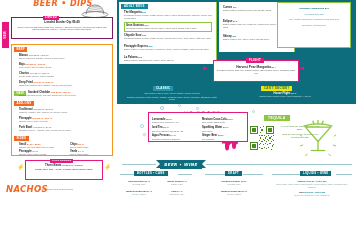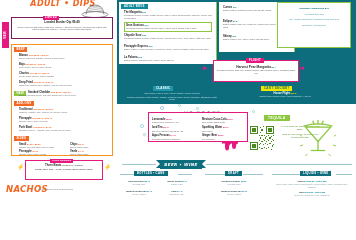--- a/index.html
+++ b/index.html
@@ -157,21 +157,21 @@
   .bw-item .ds { font-size:2.1px; color:#7b969c; }
   .bw-item .pr { font-size:2.2px; color:#0d8a9c; font-weight:bold; }
 </style>
 </head>
 <body>
 
 <div class="menu">
 
   <div class="col-left">
 
-    <div class="dips-head">ADULT • DIPS</div>
+    <div class="dips-head">BEER • DIPS</div>
 
     <svg class="sombrero" viewBox="0 0 56 32">
       <ellipse cx="28" cy="25" rx="26" ry="6" fill="none" stroke="#555" stroke-width="1.3"></ellipse>
       <path d="M10 25 Q12 6 28 6 Q44 6 46 25" fill="none" stroke="#555" stroke-width="1.3"></path>
       <path d="M12 21 Q28 17 44 21" fill="none" stroke="#777" stroke-width=".9"></path>
       <path d="M13 17 Q28 13 43 17" fill="none" stroke="#777" stroke-width=".9"></path>
       <path d="M15 13 Q28 10 41 13" fill="none" stroke="#777" stroke-width=".9"></path>
       <path d="M18 9.5 Q28 7.5 38 9.5" fill="none" stroke="#777" stroke-width=".9"></path>
     </svg>
 

